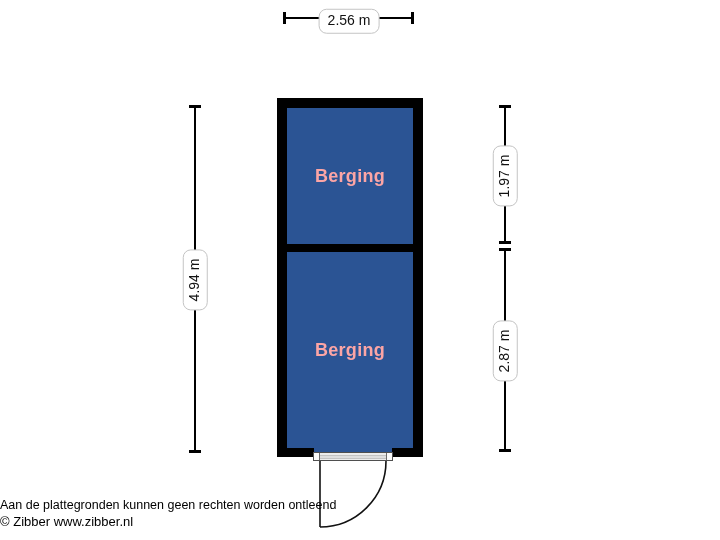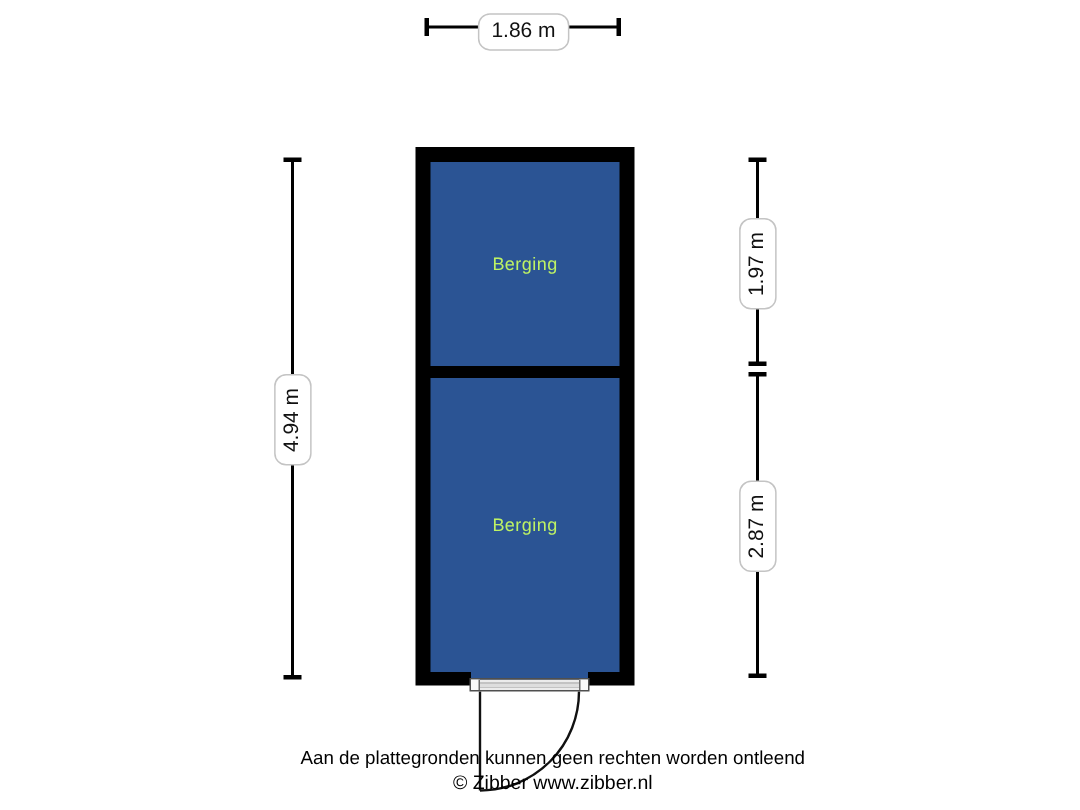--- a/index.html
+++ b/index.html
@@ -45,23 +45,24 @@
     left: 10px;
     width: 126px;
     background: #2b5494;
     display: flex;
     align-items: center;
     justify-content: center;
   }
   .room-top { top: 10px; height: 136px; }
   .room-bottom { top: 154px; height: 196px; }
   .room-label {
-    font-size: 12px;
-    color: #bef264;
+    font-size: 18px;
+    color: #fca5a5;
     letter-spacing: 0.3px;
+    font-weight: bold;
   }
   
   .door-gap-fill {
     position: absolute;
     left: 314px; top: 448px;
     width: 78px; height: 5px;
     background: #2b5494;
   }
   .door-threshold {
     position: absolute;
@@ -84,37 +85,35 @@
     position: absolute;
     left: 0; top: 0;
     width: 720px; height: 540px;
     pointer-events: none;
   }
   
   .footer {
     position: absolute;
     left: 0; right: 0;
     top: 497px;
-    text-align: center;
     color: #000000;
-    padding-left: 17px;
   }
   .footer-disclaimer { font-size: 12.5px; line-height: 16px; }
   .footer-copyright { font-size: 13px; font-weight: normal; line-height: 15px; margin-top: 1px; }
 </style>
 </head>
 <body>
 
 <div class="canvas">
 
   <div>
     <div class="hline" style="left:285px; top:17px; width:128px;"></div>
     <div class="tick-v" style="left:283px; top:12px;"></div>
     <div class="tick-v" style="left:411px; top:12px;"></div>
-    <div class="dim-label" style="left:349px; top:21px;">1.86 m</div>
+    <div class="dim-label" style="left:349px; top:21px;">2.56 m</div>
   </div>
 
   <div>
     <div class="vline" style="left:194px; top:107px; height:345px;"></div>
     <div class="tick-h" style="left:189px; top:105px;"></div>
     <div class="tick-h" style="left:189px; top:450px;"></div>
     <div class="dim-label vert" style="left:195px; top:280px;">4.94 m</div>
   </div>
 
   <div>

